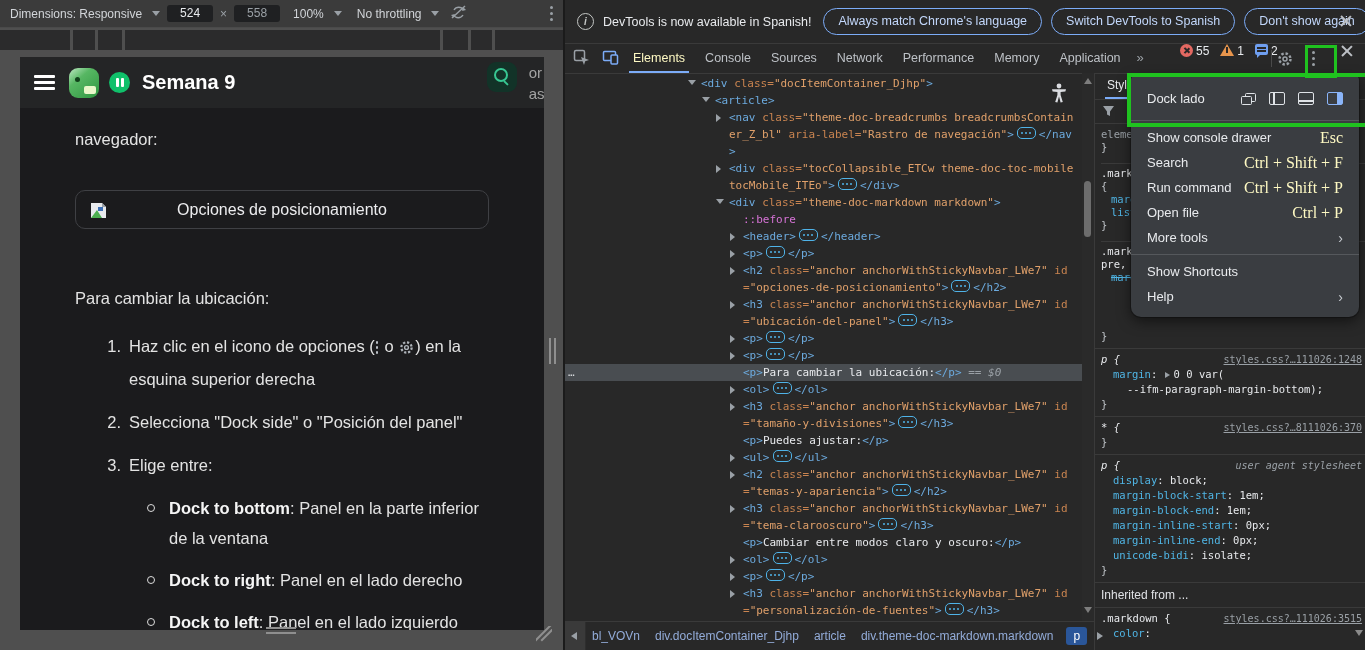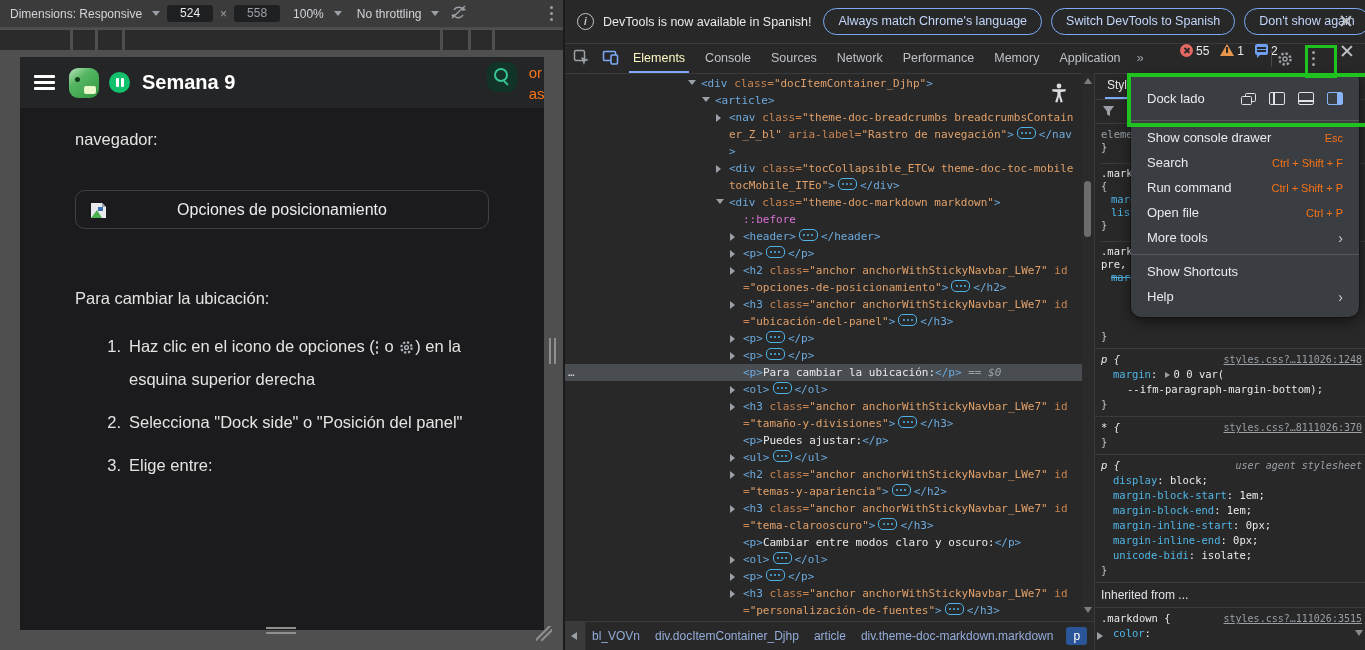--- a/index.html
+++ b/index.html
@@ -35,21 +35,21 @@
   .site-logo em{position:absolute;right:3px;bottom:4px;width:12px;height:8px;border-radius:2px;background:#e9f7c9;}
   .pause-badge{width:21px;height:21px;border-radius:50%;background:#10c06a;margin-left:10px;position:relative;}
   .pause-badge i{position:absolute;top:6px;width:2.5px;height:9px;background:#fff;border-radius:1px;}
   .pause-badge i:nth-child(1){left:7px}.pause-badge i:nth-child(2){left:12px}
   .ptitle{margin-left:12px;font-size:20px;font-weight:bold;color:#fff;}
   .search-cluster{position:absolute;right:-8px;top:5px;display:flex;align-items:flex-start;}
   .search-btn{width:30px;height:30px;border-radius:9px;background:#123328;position:relative;}
   .mag{position:absolute;left:7px;top:6px;width:10px;height:10px;border:2px solid #38c793;border-radius:50%;}
   .mag::after{content:"";position:absolute;left:9px;top:10px;width:2px;height:6px;background:#38c793;
        transform:rotate(-45deg);border-radius:1px;}
-  .search-txt{margin-left:12px;color:#f97316;font-size:15px;line-height:21px;}
+  .search-txt{margin-left:12px;color:#a3a3a3;font-size:15px;line-height:21px;}
   .pcontent{padding:8px 34px 0 55px;font-size:16.5px;line-height:30px;}
   .intro{margin:8px 0 0;}
   .card{margin-top:36px;width:412px;height:37px;border:1px solid #3f4044;border-radius:10px;
        display:flex;align-items:center;justify-content:center;position:relative;font-size:16px;color:#ececee;}
   .card .cicon{position:absolute;left:13px;top:9px;}
   .para{margin:54px 0 0;}
   .steps{margin:18px 0 0 24px;width:382px;}
   .step{display:flex;margin-bottom:13px;}
   .step .num{width:22px;text-align:right;margin-right:8px;flex:none;}
   .ikebab{display:inline-block;width:3px;height:12px;position:relative;vertical-align:-1px;margin:0 1px;}
@@ -183,21 +183,21 @@
   .di-undock::before{content:"";position:absolute;right:0;top:0;width:9px;height:7px;border:1.5px solid #dfe3e7;border-radius:1.5px;}
   .di-undock::after{content:"";position:absolute;left:0;bottom:0;width:9px;height:7px;border:1.5px solid #dfe3e7;
        border-radius:1.5px;background:#3a3d41;}
   .di-left::before{content:"";position:absolute;left:3px;top:0;bottom:0;width:1.5px;background:#dfe3e7;}
   .di-bottom::before{content:"";position:absolute;left:0;right:0;bottom:2.5px;height:1.5px;background:#dfe3e7;}
   .di-right{border-color:#8ab4f8;}
   .di-right::before{content:"";position:absolute;right:0;top:0;bottom:0;width:5px;background:#8ab4f8;}
   .menu-divider{height:1px;background:#55585c;margin:4px 0;}
   .menu-item{height:25px;display:flex;align-items:center;padding:0 16px;}
   .menu-item .lbl{flex:1;}
-  .shortcut{color:#f97316;font-size:11px;}
+  .shortcut{color:#fef9c3;font-size:16px;font-family:Liberation Serif, serif;}
   .sub-arrow{color:#c7cbd0;font-size:14px;}
   
   .green-box{position:absolute;border:3px solid #1fc21f;z-index:60;}
   #green-kebab{left:1305px;top:45px;width:26px;height:27px;}
   #green-dock{left:1127px;top:73px;width:236px;height:46px;border-width:4px;}
 </style>
 </head>
 <body>
 
 <div id="left-pane">
@@ -288,20 +288,25 @@
                 </svg></span>) en la esquina superior derecha</span>
           </div>
           <div class="step">
             <span class="num">2.</span>
             <span>Selecciona "Dock side" o "Posición del panel"</span>
           </div>
           <div class="step">
             <span class="num">3.</span>
             <span>Elige entre:</span>
           </div>
+        </div>
+      <div class="options">
+          <div class="opt"><b>Dock to bottom</b>: Panel en la parte inferior de la ventana</div>
+          <div class="opt"><b>Dock to right</b>: Panel en el lado derecho</div>
+          <div class="opt"><b>Dock to left</b>: Panel en el lado izquierdo</div>
         </div>
 
     </div>
   </div>
 
   <span class="handle-right">
       <i></i>
       <i></i>
     </span>
   <span class="handle-bottom">

